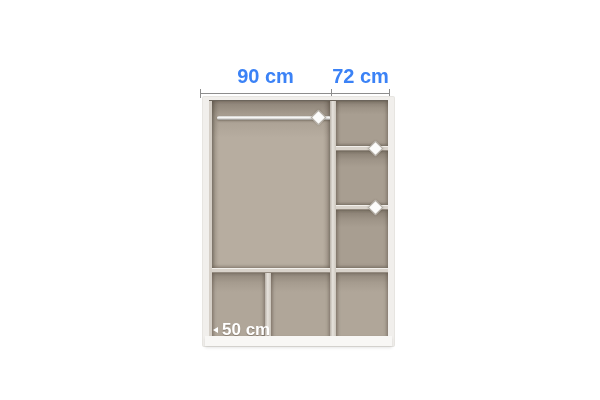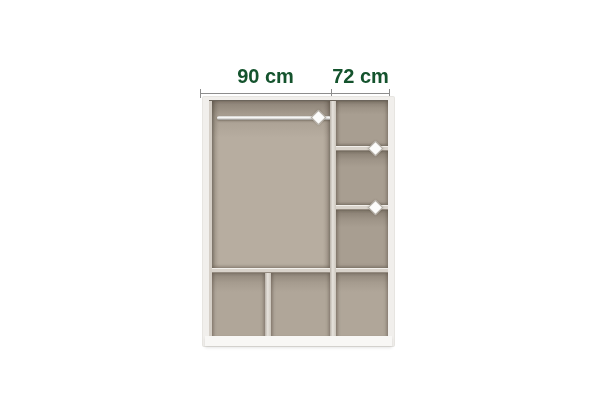--- a/index.html
+++ b/index.html
@@ -3,21 +3,21 @@
 <meta charset="utf-8">
 <style>
   html,body{margin:0;padding:0;}
   .stage{
     position:relative;width:600px;height:400px;background:#ffffff;overflow:hidden;
     font-family:"Liberation Sans", sans-serif;
   }
   
   .dim-label{
     position:absolute;top:64px;height:24px;line-height:24px;
-    font-size:20px;font-weight:bold;color:#14532d;text-align:center;
+    font-size:20px;font-weight:bold;color:#3b82f6;text-align:center;
   }
   .dim-label.left{left:200px;width:131px;}
   .dim-label.right{left:331px;width:59px;}
   .dim-line{position:absolute;left:200px;top:93px;width:190px;height:1px;background:#8d8d8d;}
   .tick{position:absolute;top:-4px;width:1px;height:9px;background:#8d8d8d;}
   .tick.t0{left:0;}
   .tick.t1{left:131px;}
   .tick.t2{left:189px;}
 
   
@@ -139,17 +139,21 @@
       <div class="divider-v main"></div>
       <div class="divider-v bottom"></div>
 
       <div class="shelf s1"></div>
       <div class="shelf s2"></div>
       <div class="pin p1"></div>
       <div class="pin p2"></div>
 
       <div class="bottom-edge"></div>
 
+      <div class="label50">
+        <span class="arrow-left"></span>
+        <span>50 cm</span>
+      </div>
     </div>
     <div class="plinth"></div>
   </div>
 
 </div>
 
 </body></html>

